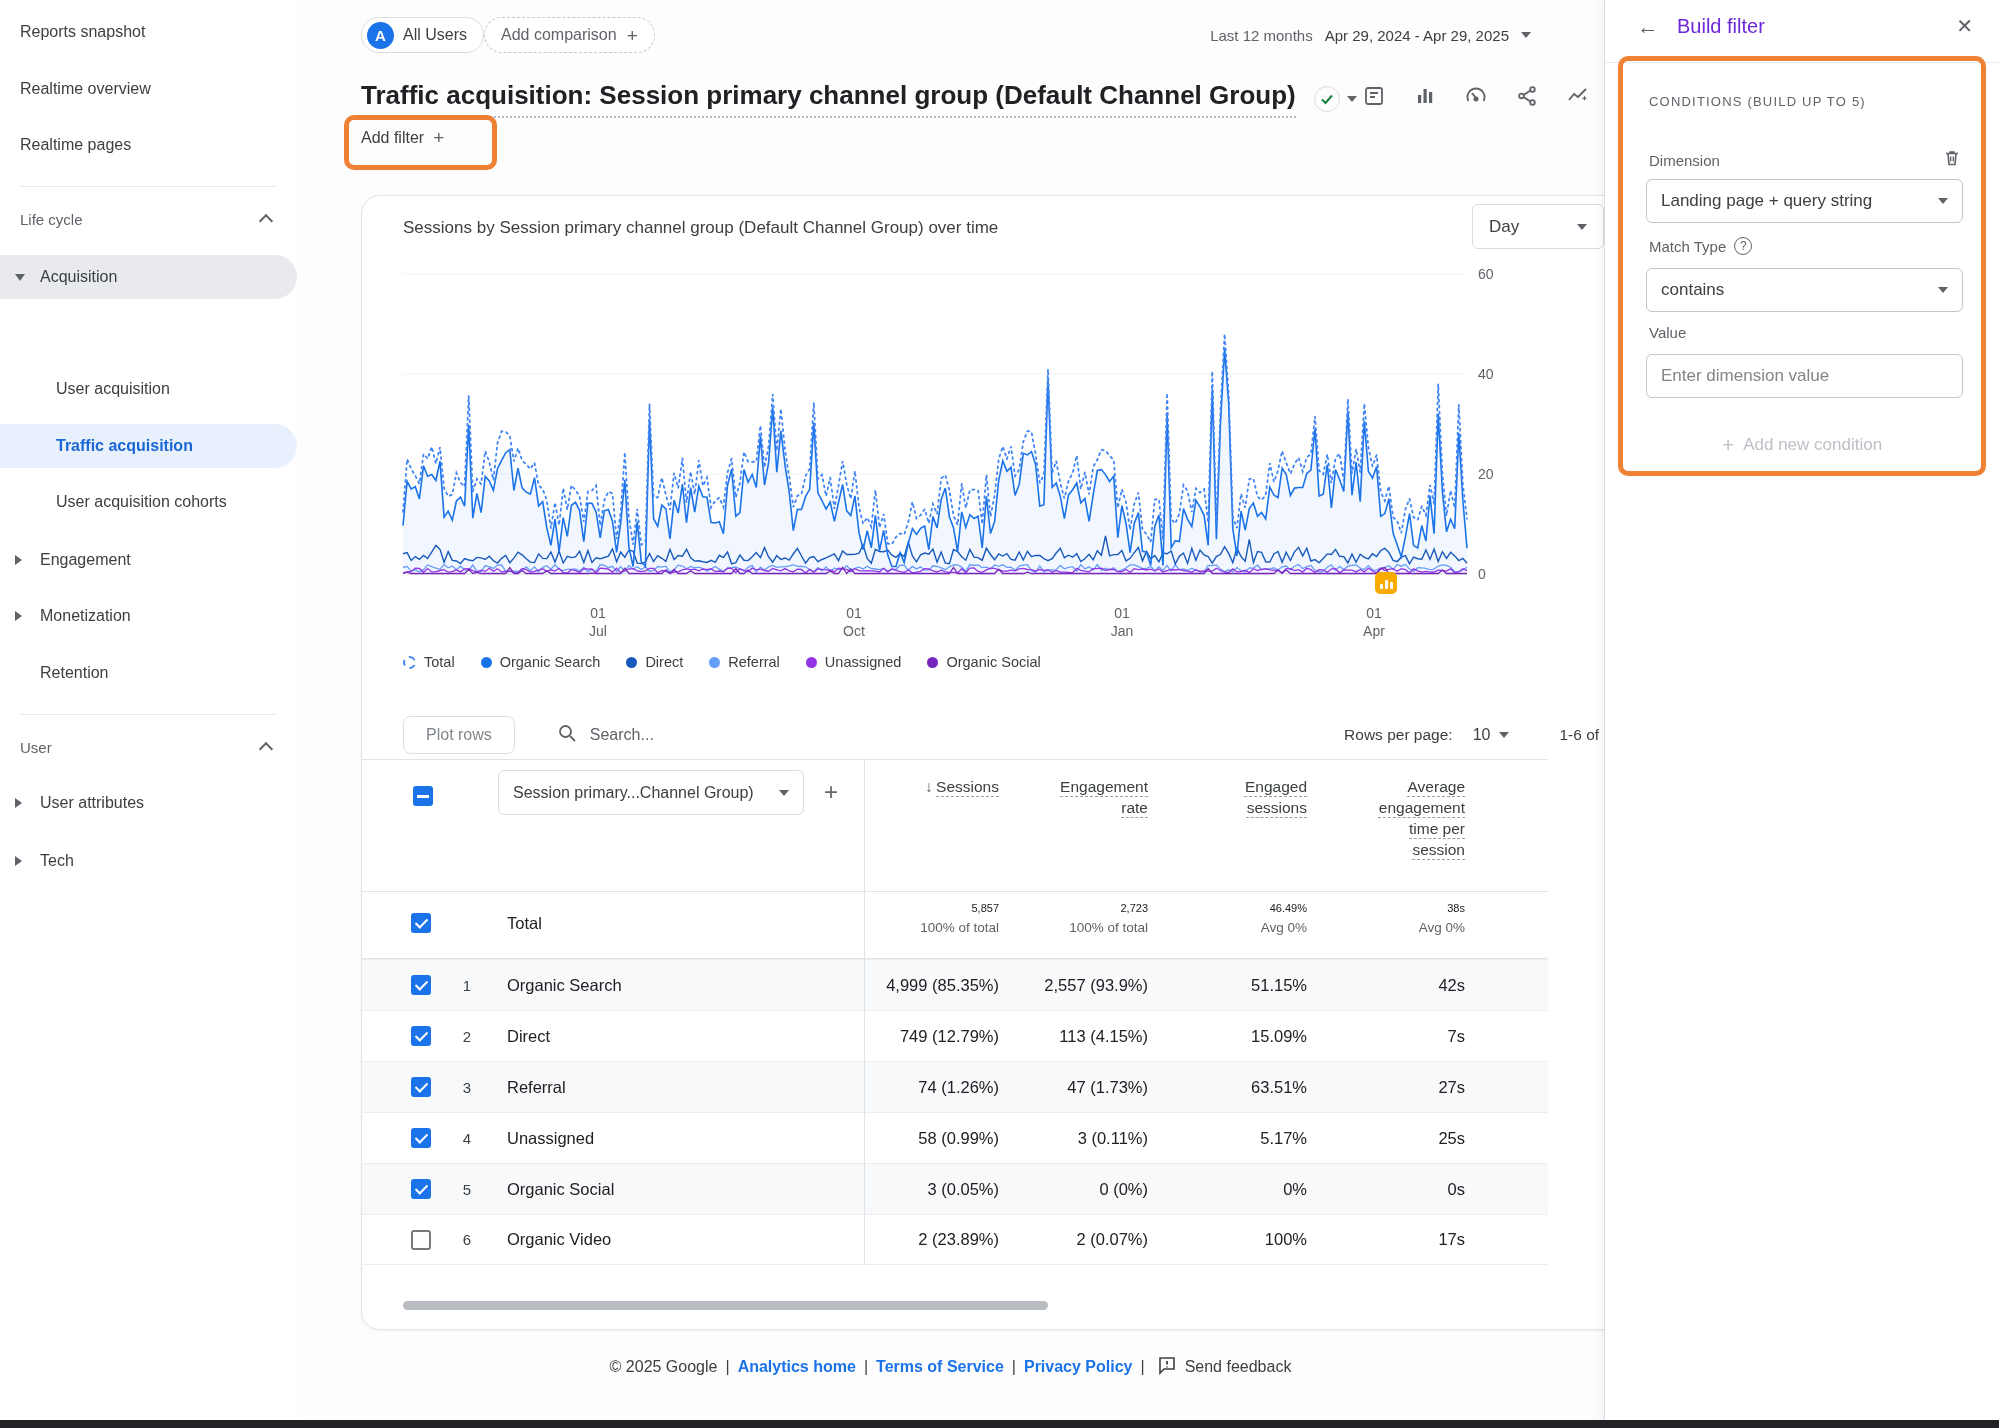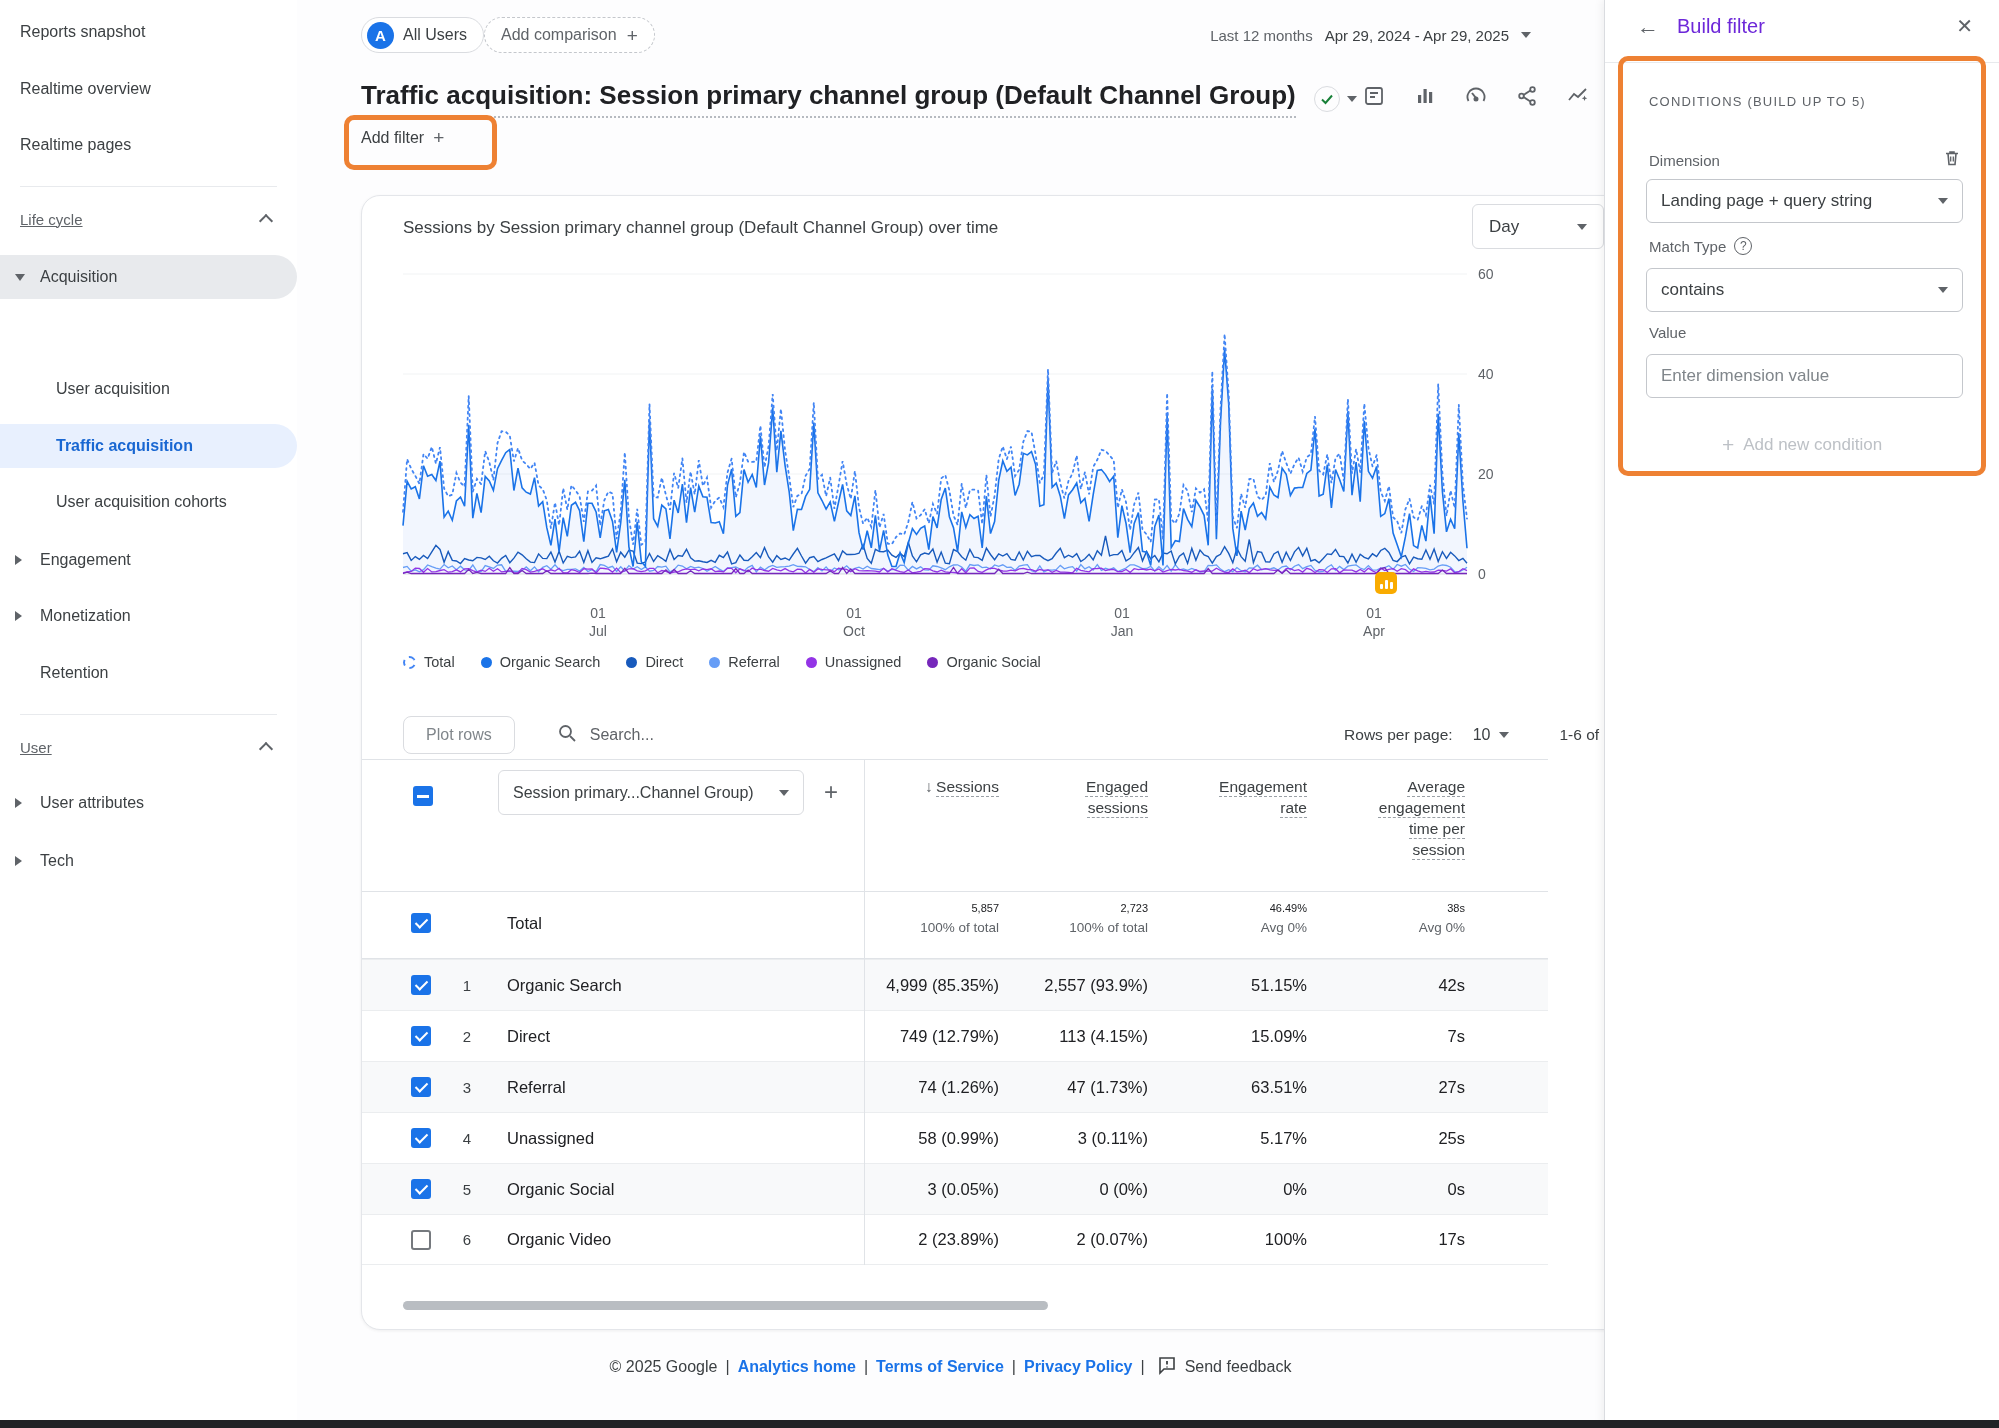--- a/index.html
+++ b/index.html
@@ -14,21 +14,21 @@
               font-size:16px; color:#3c4043; cursor:pointer; }
   .nav-item.lvl0 { padding-left:20px; }
   .nav-item.parent { padding-left:40px; }
   .nav-item.child { padding-left:56px; }
   .nav-item.parent-active { background:#e8eaed; border-radius:0 22px 22px 0; }
   .nav-item.sel { background:#e8f0fe; border-radius:0 22px 22px 0; color:#1967d2; font-weight:bold; }
   .tri { position:absolute; left:15px; width:0; height:0; }
   .tri-right { border-top:5px solid transparent; border-bottom:5px solid transparent; border-left:7px solid #5f6368; }
   .tri-down  { border-left:5px solid transparent; border-right:5px solid transparent; border-top:7px solid #5f6368; }
   .section-header { position:absolute; left:0; width:297px; height:44px; display:flex; align-items:center;
-                    padding-left:20px; font-size:15px; color:#5f6368;text-decoration:underline; }
+                    padding-left:20px; font-size:15px; color:#5f6368; }
   .chev-up { position:absolute; right:26px; width:10px; height:10px; border-left:2px solid #5f6368;
              border-top:2px solid #5f6368; transform:rotate(45deg); margin-top:4px; }
   .sb-divider { position:absolute; left:20px; width:257px; height:1px; background:#e8eaed; }
 
   
   .main { position:absolute; left:297px; top:0; width:1307px; height:1428px; background:#fdfdfe; }
   .chip { position:absolute; height:36px; border-radius:18px; display:flex; align-items:center; background:#fff; }
   .chip-all-users { left:64px; top:17px; border:1px solid #dadce0; padding:0 16px 0 5px; }
   .chip-avatar { width:27px; height:27px; border-radius:50%; background:#1a73e8; color:#fff; font-size:15px;
                  display:flex; align-items:center; justify-content:center; margin-right:9px; font-weight:bold; }
@@ -390,25 +390,25 @@
         <span class="caret"></span>
       </div>
       <span class="dim-plus">+</span>
       <div class="colheads tgrid">
         <div></div>
           <div></div>
           <div></div>
         <div class="colhead">
           <span class="sort-arrow">↓</span><span class="ul">Sessions</span>
         </div>
+        <div class="colhead ph-rate">
+          <span class="ul">Engagement rate</span>
+        </div>
         <div class="colhead ph-engaged">
           <span class="ul">Engaged sessions</span>
-        </div>
-        <div class="colhead ph-rate">
-          <span class="ul">Engagement rate</span>
         </div>
         <div class="colhead ph-time">
           <span class="ul">Average engagement time per session</span>
         </div>
       </div>
     </div>
 
     <div class="trow-total tgrid">
       <div class="cb c-cb checked"></div>
       <div></div>

